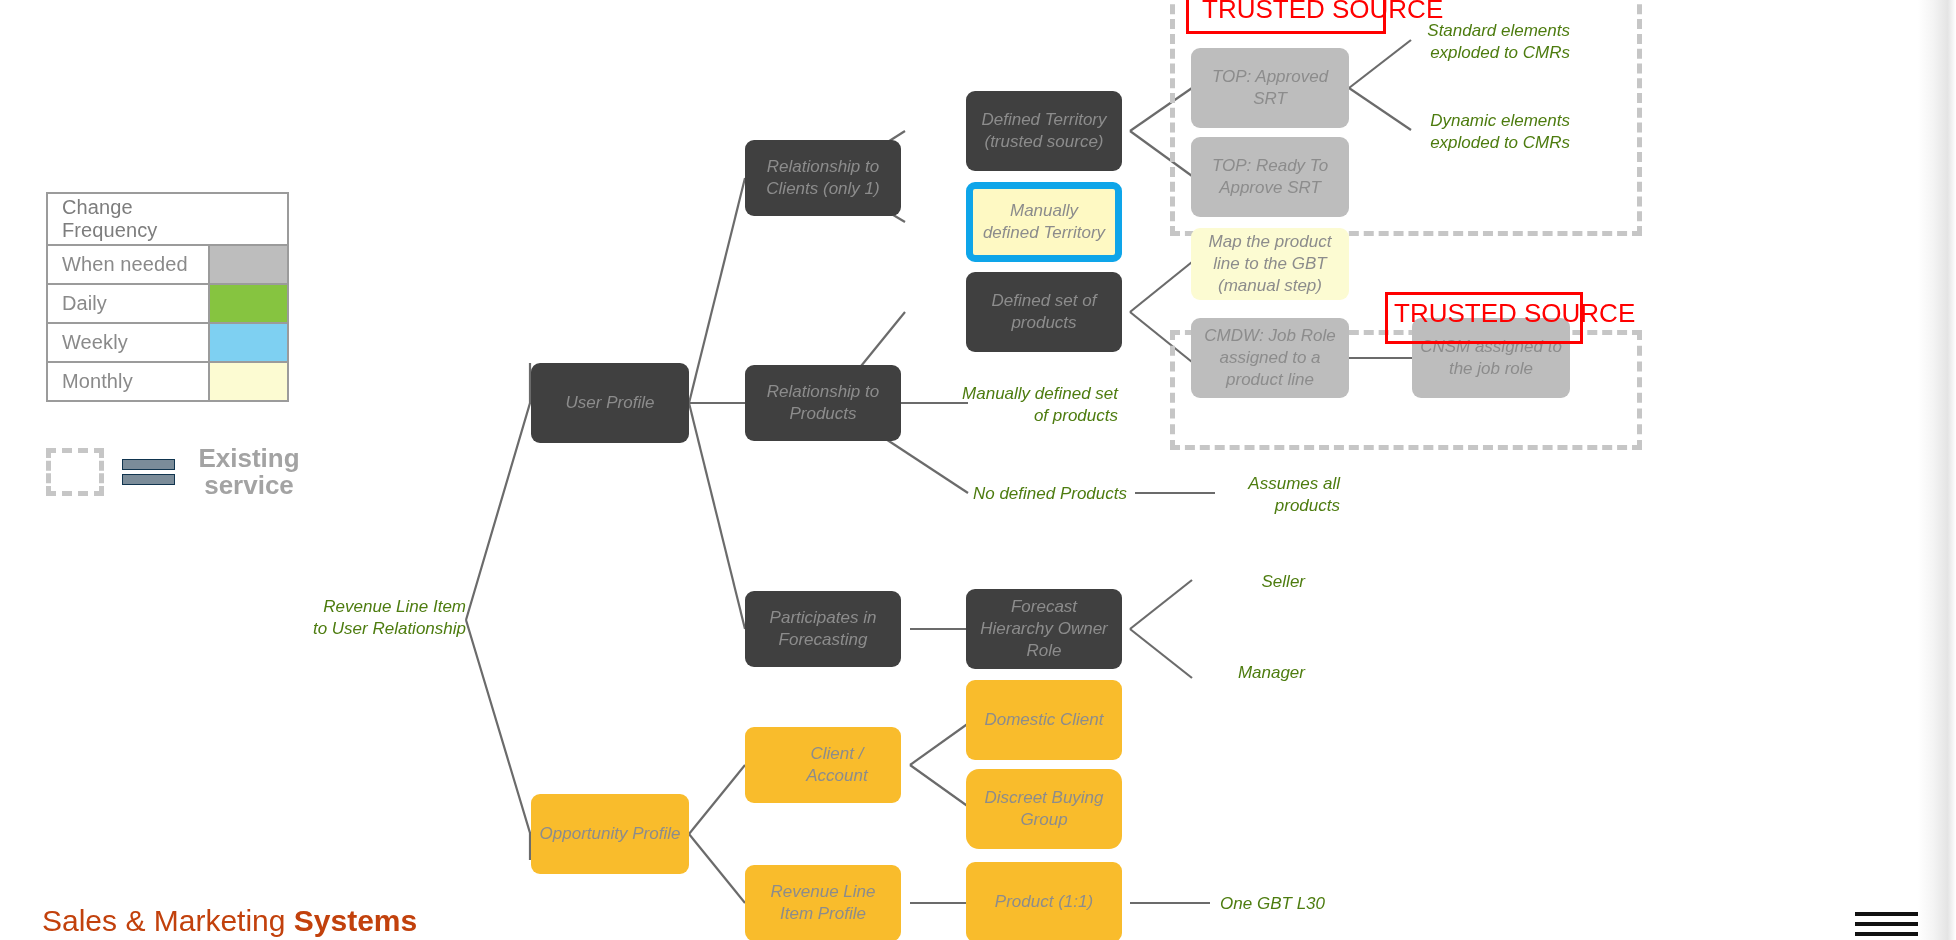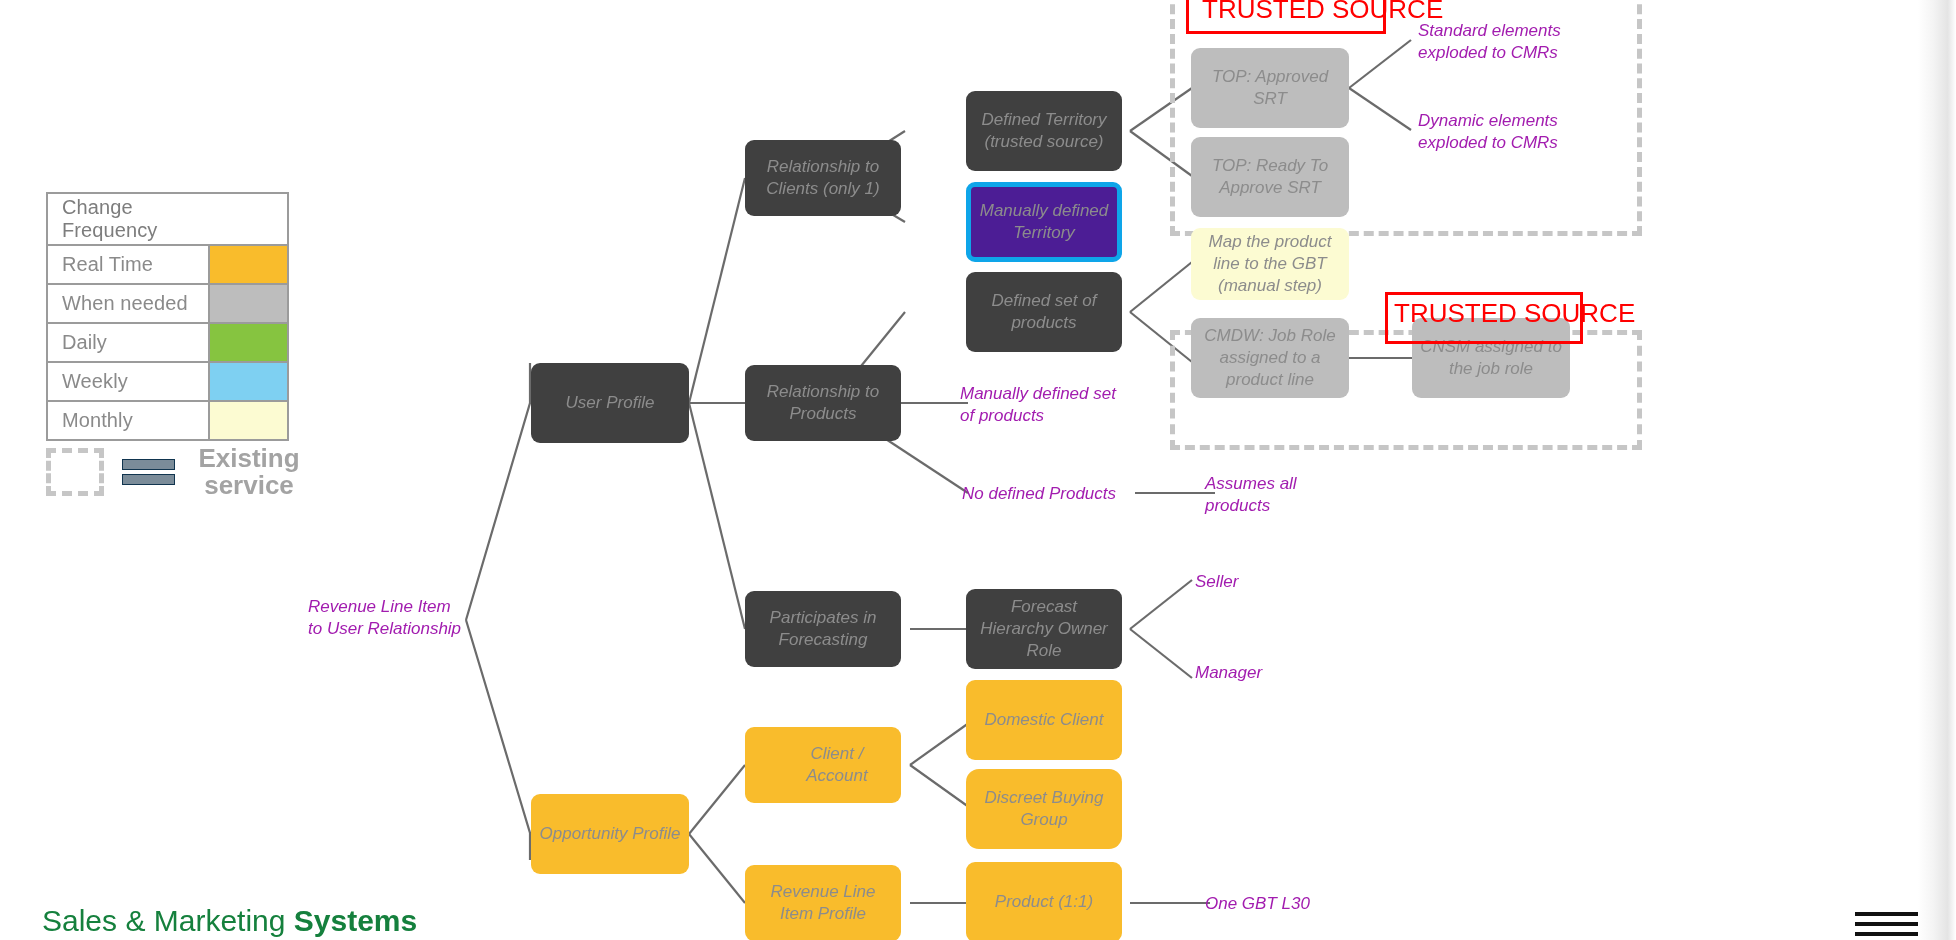--- a/index.html
+++ b/index.html
@@ -136,30 +136,30 @@
     font-style: italic;
     font-size: 17px;
     line-height: 1.28;
     color: #8c8c8c;
     padding: 2px 8px;
   }
   .node.blue   { background: #404040; }
   .node.orange { background: #f9bc2c; }
   .node.gray   { background: #bdbdbd; }
   .node.yellow { background: #fcfbd2; }
-  .node.white  { background: #4c1d95; border: 5px solid #0ea5e9; }
+  .node.white  { background: #fef9c3; border: 7px solid #0ea5e9; }
 
   
   .annot {
     position: absolute;
     font-style: italic;
     font-size: 17px;
     line-height: 1.28;
-    color: #a21caf;
-    text-align: left;
+    color: #4d7c0f;
+    text-align: right;
   }
 
   
   .trusted {
     position: absolute;
     box-sizing: border-box;
     border: 3px solid #ff0000;
     background: transparent;
   }
   .trusted-text {
@@ -169,21 +169,21 @@
     line-height: 1.05;
     white-space: nowrap;
   }
 
   
   .footer-title {
     position: absolute;
     left: 42px;
     top: 904px;
     font-size: 30px;
-    color: #15803d;
+    color: #c2410c;
     white-space: nowrap;
   }
   .footer-title b { font-weight: bold; }
   .logo {
     position: absolute;
     left: 1855px;
     top: 912px;
     width: 86px;
     height: 24px;
     display: flex;
@@ -248,24 +248,20 @@
     </g>
   </svg>
 
   <div class="dash-region" style="left:1170px; top:-40px; width:472px; height:276px;"></div>
   <div class="dash-region" style="left:1170px; top:330px; width:472px; height:120px;"></div>
 
   <div class="legend">
     <div class="legend-row head">
       <div class="legend-label legend-head-label">Change Frequency</div>
       <div class="legend-swatch"></div>
-    </div>
-    <div class="legend-row">
-      <div class="legend-label">Real Time</div>
-      <div class="legend-swatch" style="background:#f9bc2c"></div>
     </div>
     <div class="legend-row">
       <div class="legend-label">When needed</div>
       <div class="legend-swatch" style="background:#bdbdbd"></div>
     </div>
     <div class="legend-row">
       <div class="legend-label">Daily</div>
       <div class="legend-swatch" style="background:#86c440"></div>
     </div>
     <div class="legend-row">

